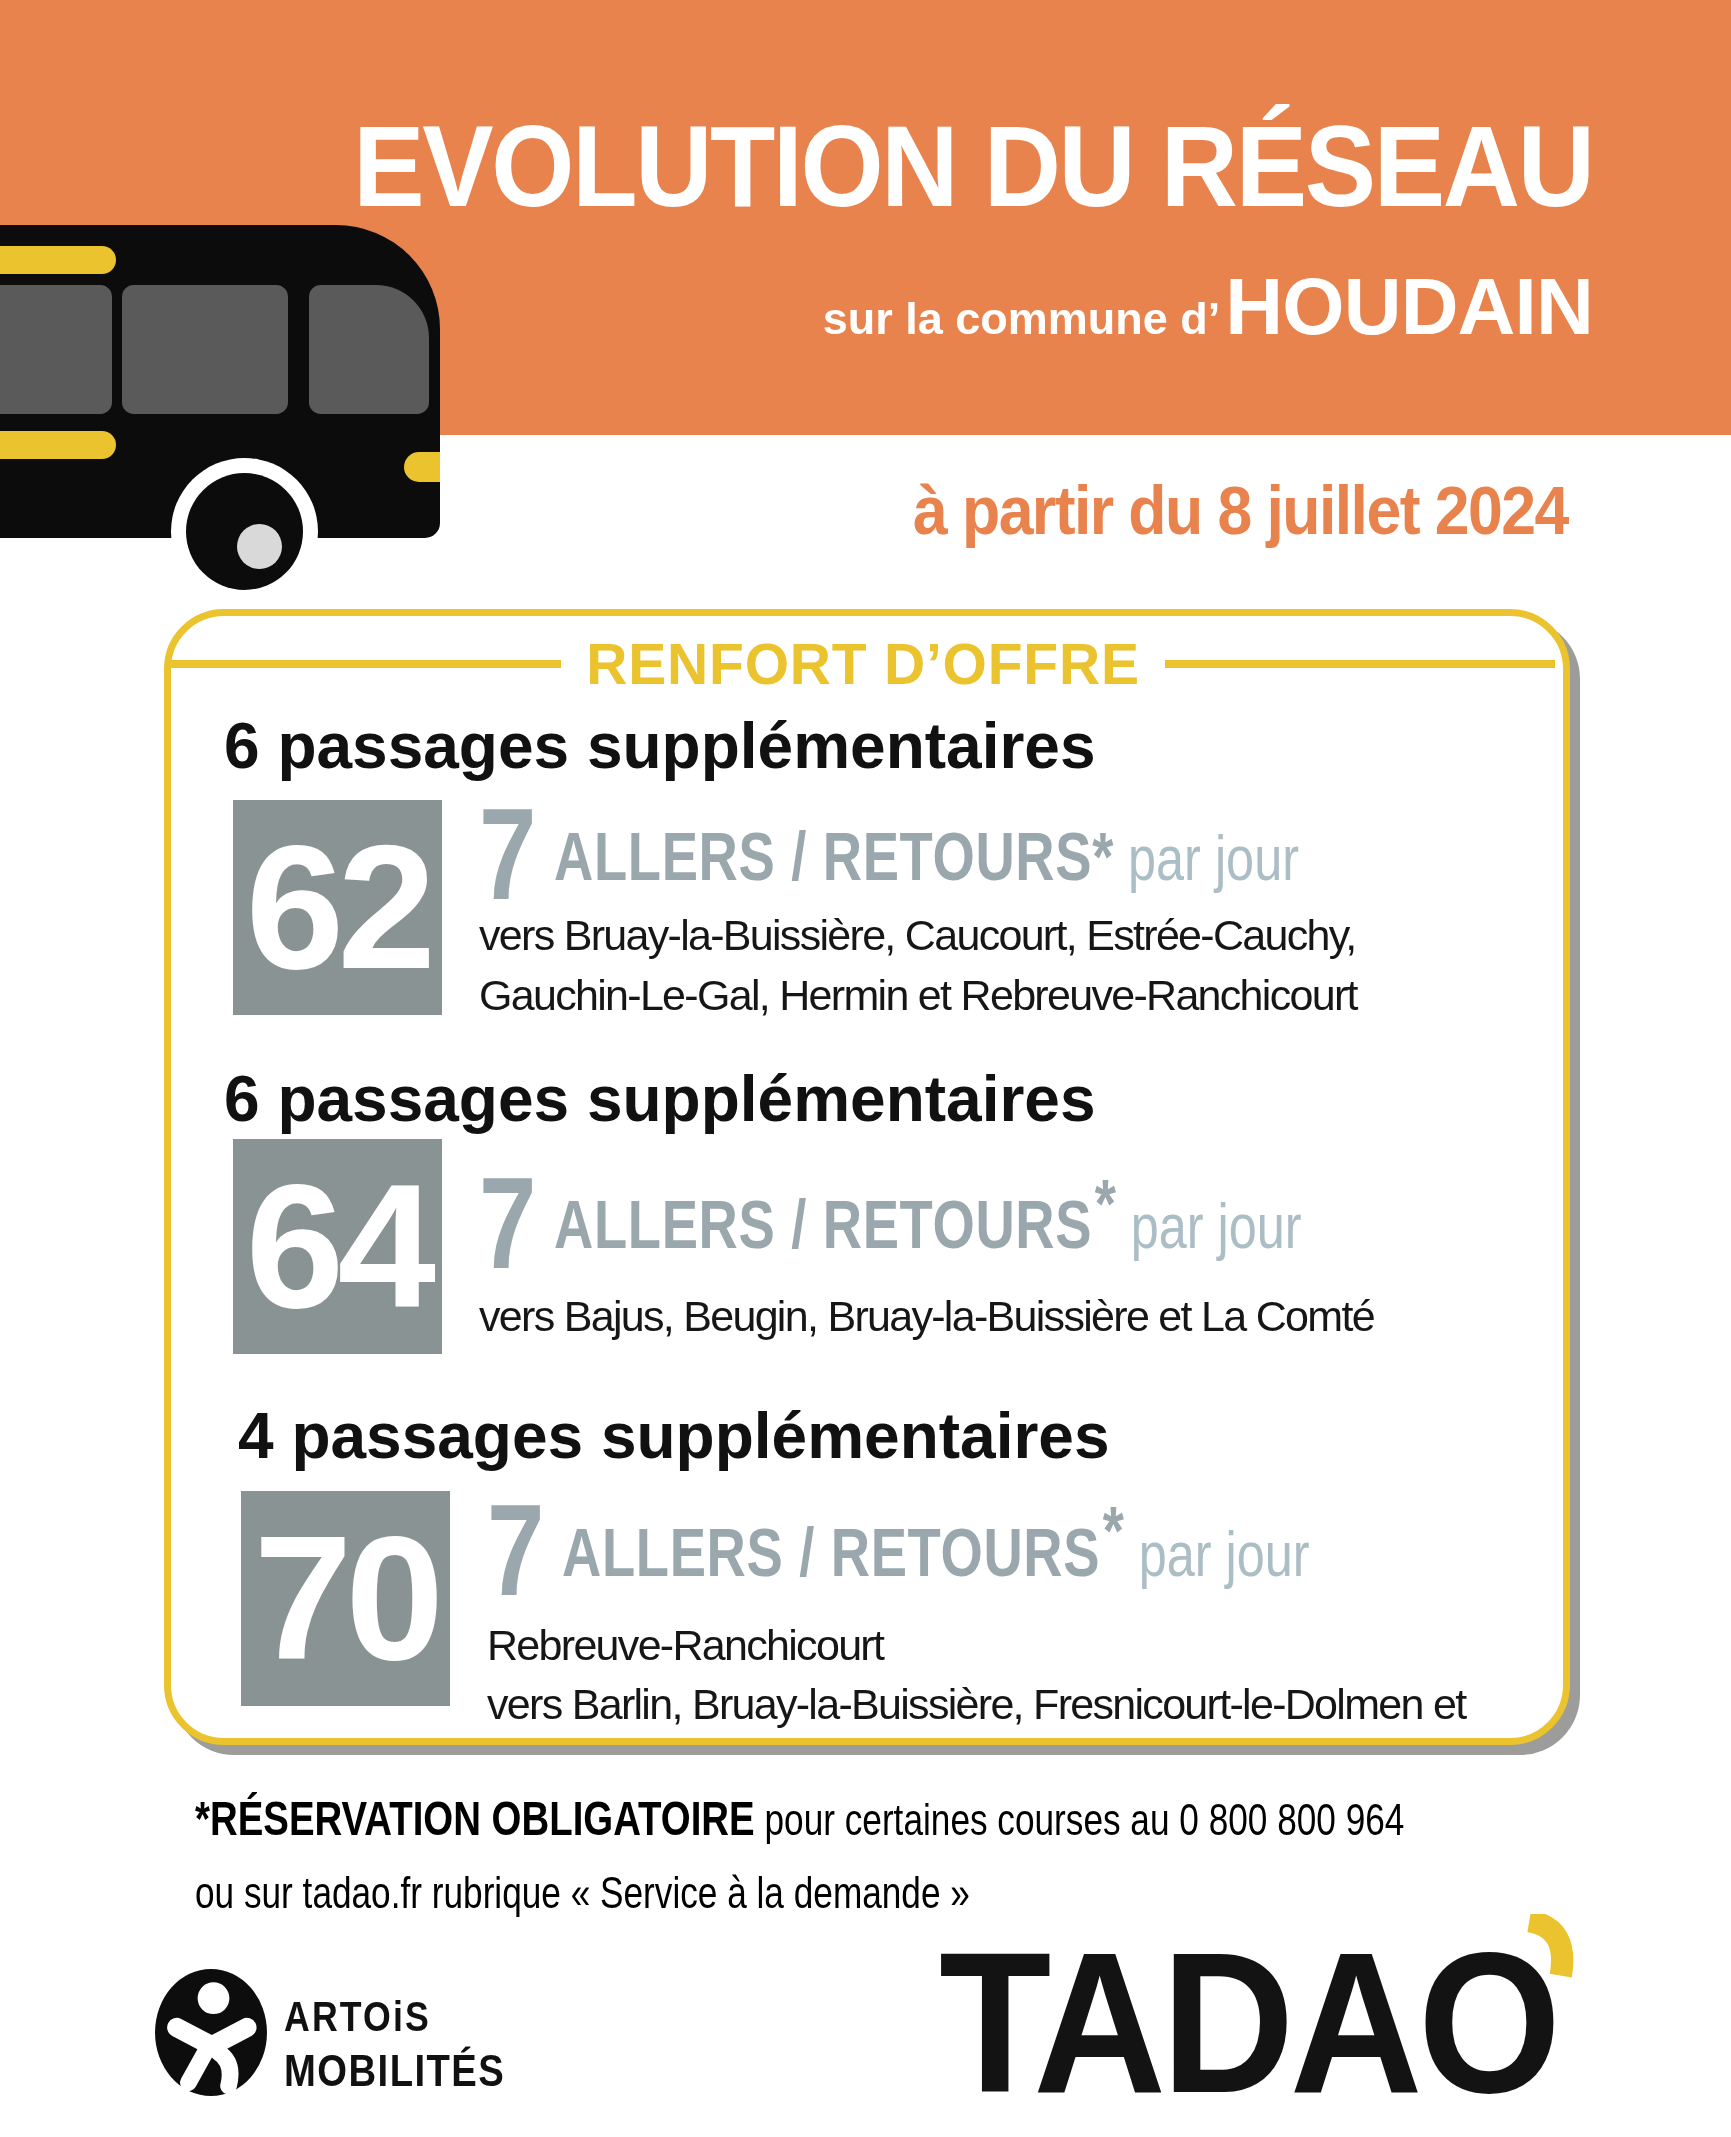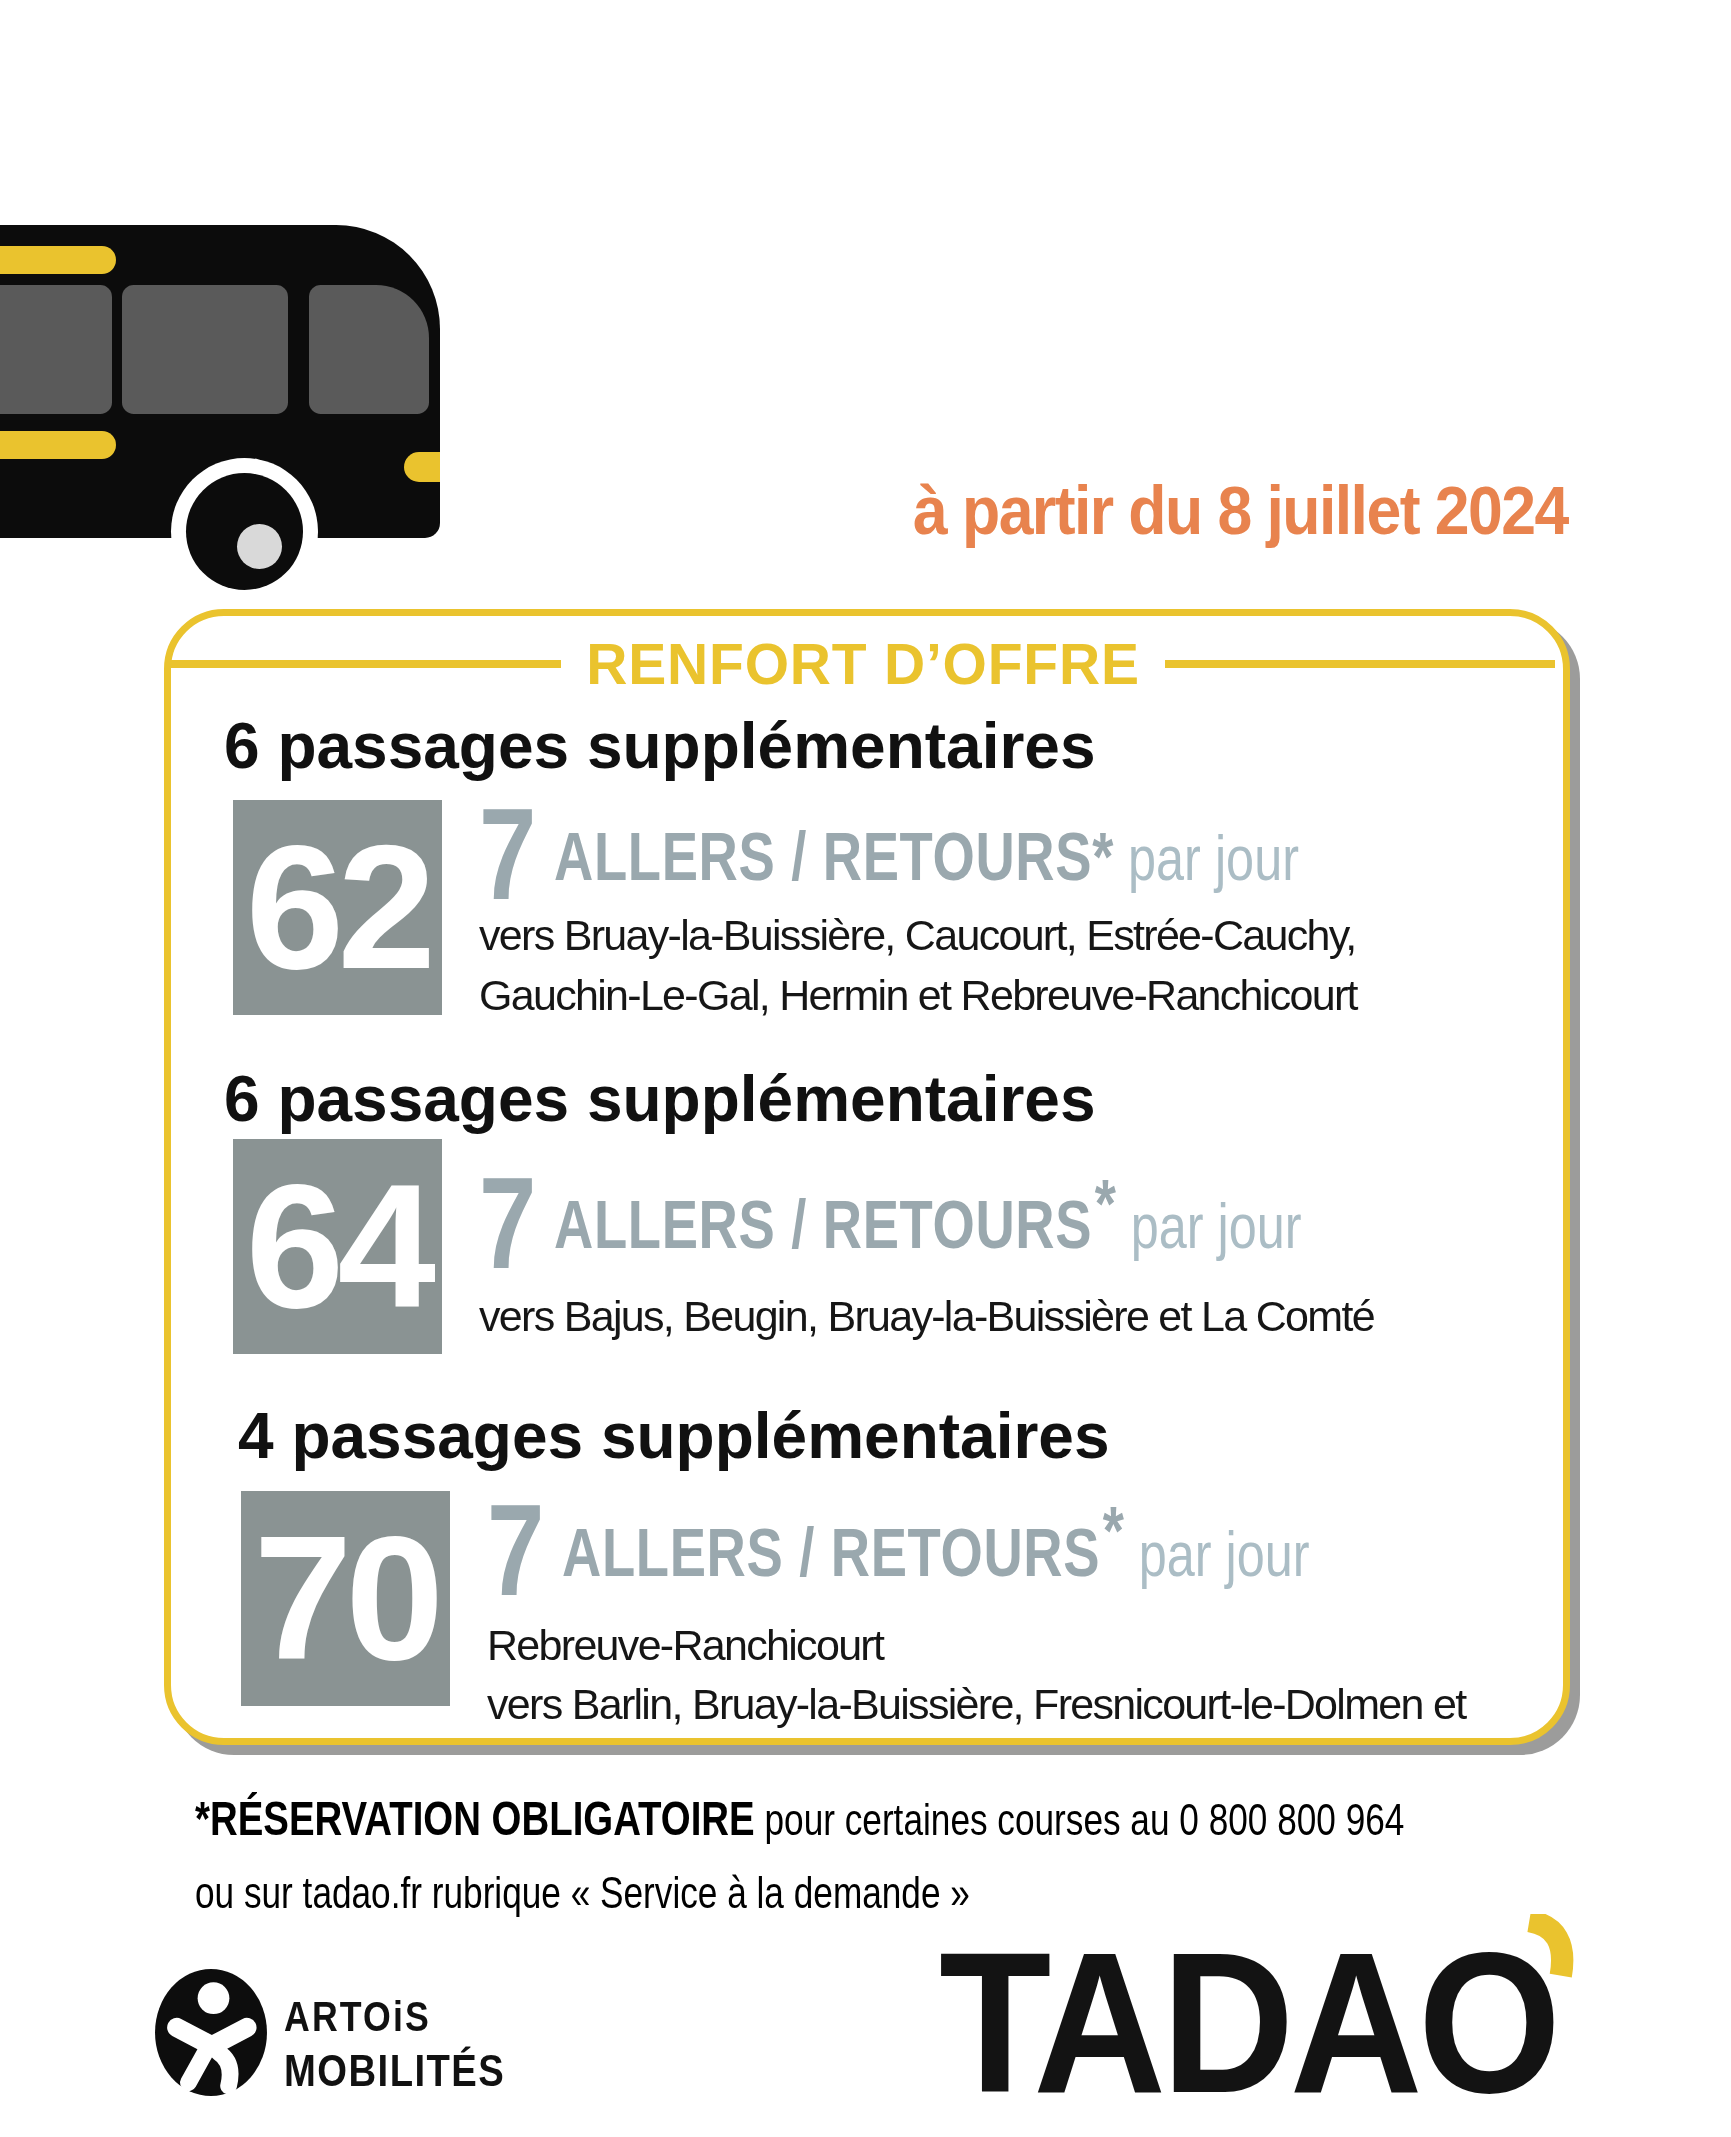--- a/index.html
+++ b/index.html
@@ -106,20 +106,27 @@
     color:#131313;font-size:200px;font-weight:700;line-height:1;letter-spacing:-5px;
     white-space:nowrap;transform:scaleX(0.92);transform-origin:left top;
   }
   .tadao-accent{position:absolute;left:1521px;top:1914px;}
 </style>
 </head>
 <body>
 
 <div id="poster">
 
+  <div class="banner">
+    <div class="banner-title">EVOLUTION DU RÉSEAU</div>
+    <div class="banner-sub">
+      <span class="sub-prefix">sur la commune d’</span>
+        <span class="sub-city">HOUDAIN</span>
+    </div>
+  </div>
 
   <div class="bus">
     <div class="bus-body"></div>
     <div class="bus-stripe-top"></div>
     <div class="bus-window win1"></div>
     <div class="bus-window win2"></div>
     <div class="bus-window win3"></div>
     <div class="bus-stripe-bottom"></div>
     <div class="bus-headlight"></div>
     <div class="bus-wheel">

